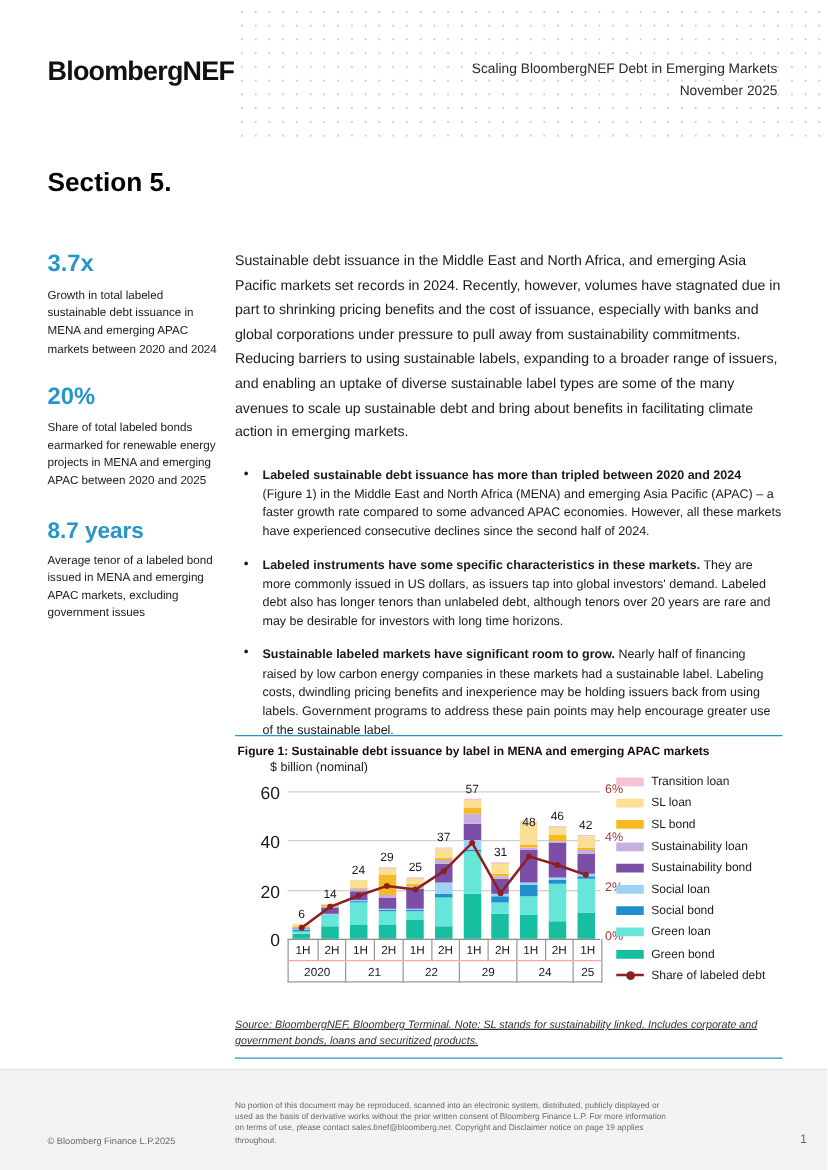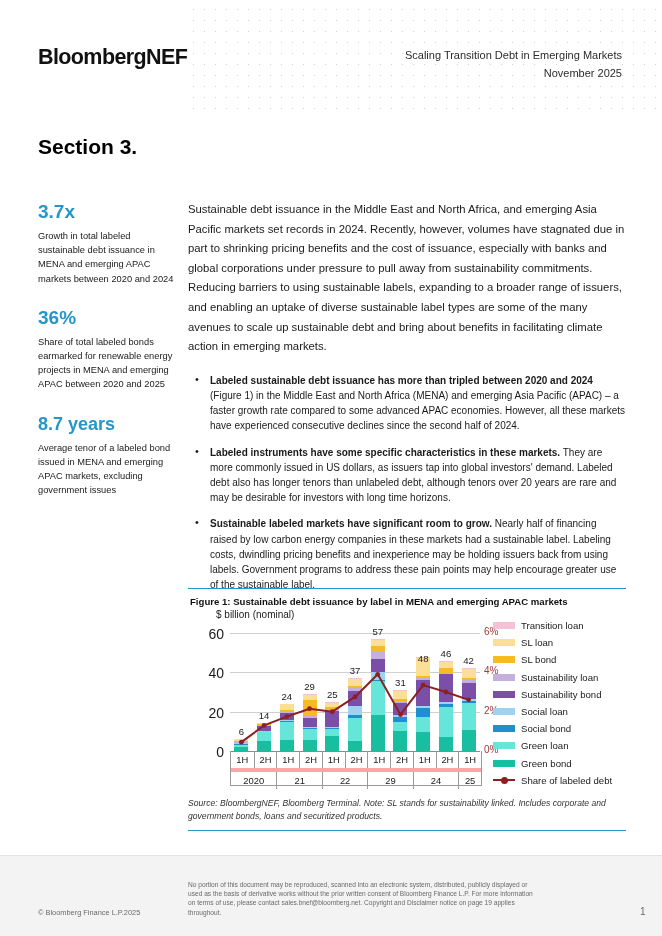--- a/index.html
+++ b/index.html
@@ -63,68 +63,68 @@
   .seg{position:absolute;left:0;width:100%;}
   .bar-label{position:absolute;font-size:9.6px;color:#1a1a1a;text-align:center;width:30px;
              transform:translateX(-50%);}
 
   .linesvg{position:absolute;left:0;top:0;width:250px;height:118px;overflow:visible;}
 
   
   .xaxis{position:absolute;left:42px;top:140px;width:250px;height:34px;
          border:1px solid #9a9a9a;border-top:none;}
   .xrow1{position:absolute;left:0;top:0;width:250px;height:17px;}
-  .xrow2{position:absolute;left:0;top:17px;width:250px;height:17px;border-top:4px solid #fca5a5;}
+  .xrow2{position:absolute;left:0;top:17px;width:250px;height:17px;border-top:1px solid #fca5a5;}
   .xcell{position:absolute;top:0;height:17px;font-size:9.4px;color:#1a1a1a;
          display:flex;align-items:center;justify-content:center;box-sizing:border-box;}
   .xcell.sep{border-left:1px solid #9a9a9a;}
 
   
   .legend{position:absolute;left:305px;top:6px;width:135px;}
   .leg-item{display:flex;align-items:center;height:17.2px;}
   .leg-swatch{width:22px;height:7px;margin-right:6px;flex:none;}
   .leg-text{font-size:9.6px;color:#1a1a1a;white-space:nowrap;}
   .leg-linewrap{width:22px;height:9px;margin-right:6px;flex:none;position:relative;}
   .leg-line{position:absolute;left:0;top:3px;width:22px;height:2.4px;background:#8c2020;}
   .leg-dot{position:absolute;left:8px;top:1px;width:7px;height:7px;border-radius:50%;background:#8c2020;}
 
-  .source{font-size:8.6px;font-style:italic;color:#333;line-height:13px;margin-top:8px;width:430px;}
+  .source{font-size:8.6px;font-style:italic;color:#333;line-height:13px;margin-top:24px;width:430px;text-decoration:underline;}
   .fig-rule-bot{border-top:1px solid #2596c8;width:438px;margin-top:7px;}
 
   
   .footsep{position:absolute;left:0;top:855px;width:662px;height:1px;background:#e4e4e4;}
   .footband{position:absolute;left:0;top:856px;width:662px;height:80px;background:#f3f3f3;}
   .foot-copy{position:absolute;left:38px;top:908px;font-size:7.4px;color:#6a6a6a;}
   .foot-legal{position:absolute;left:188px;top:880px;width:350px;font-size:6.6px;
               line-height:9.2px;color:#6a6a6a;}
   .foot-page{position:absolute;left:640px;top:906px;font-size:10px;color:#6a6a6a;}
 </style>
 </head>
 <body>
 
 <div class="page">
 
   <div class="header">
     <div class="dotgrid"></div>
     <div class="logo">BloombergNEF</div>
     <div class="hdr-lines">
-      <div class="hdr-line1">Scaling Transition Debt in Emerging Markets</div>
+      <div class="hdr-line1">Scaling BloombergNEF Debt in Emerging Markets</div>
       <div class="hdr-line2">November 2025</div>
     </div>
   </div>
 
-  <div class="section-no">Section 3.</div>
+  <div class="section-no">Section 5.</div>
 
   <div class="rail">
     <div class="stat">
       <div class="stat-num">3.7x</div>
       <div class="stat-desc">Growth in total labeled sustainable debt issuance in MENA and emerging APAC markets between 2020 and 2024</div>
     </div>
     <div class="stat">
-      <div class="stat-num">36%</div>
+      <div class="stat-num">20%</div>
       <div class="stat-desc">Share of total labeled bonds earmarked for renewable energy projects in MENA and emerging APAC between 2020 and 2025</div>
     </div>
     <div class="stat">
       <div class="stat-num big">8.7 years</div>
       <div class="stat-desc">Average tenor of a labeled bond issued in MENA and emerging APAC markets, excluding government issues</div>
     </div>
   </div>
 
   <div class="main">
     <div class="intro">

